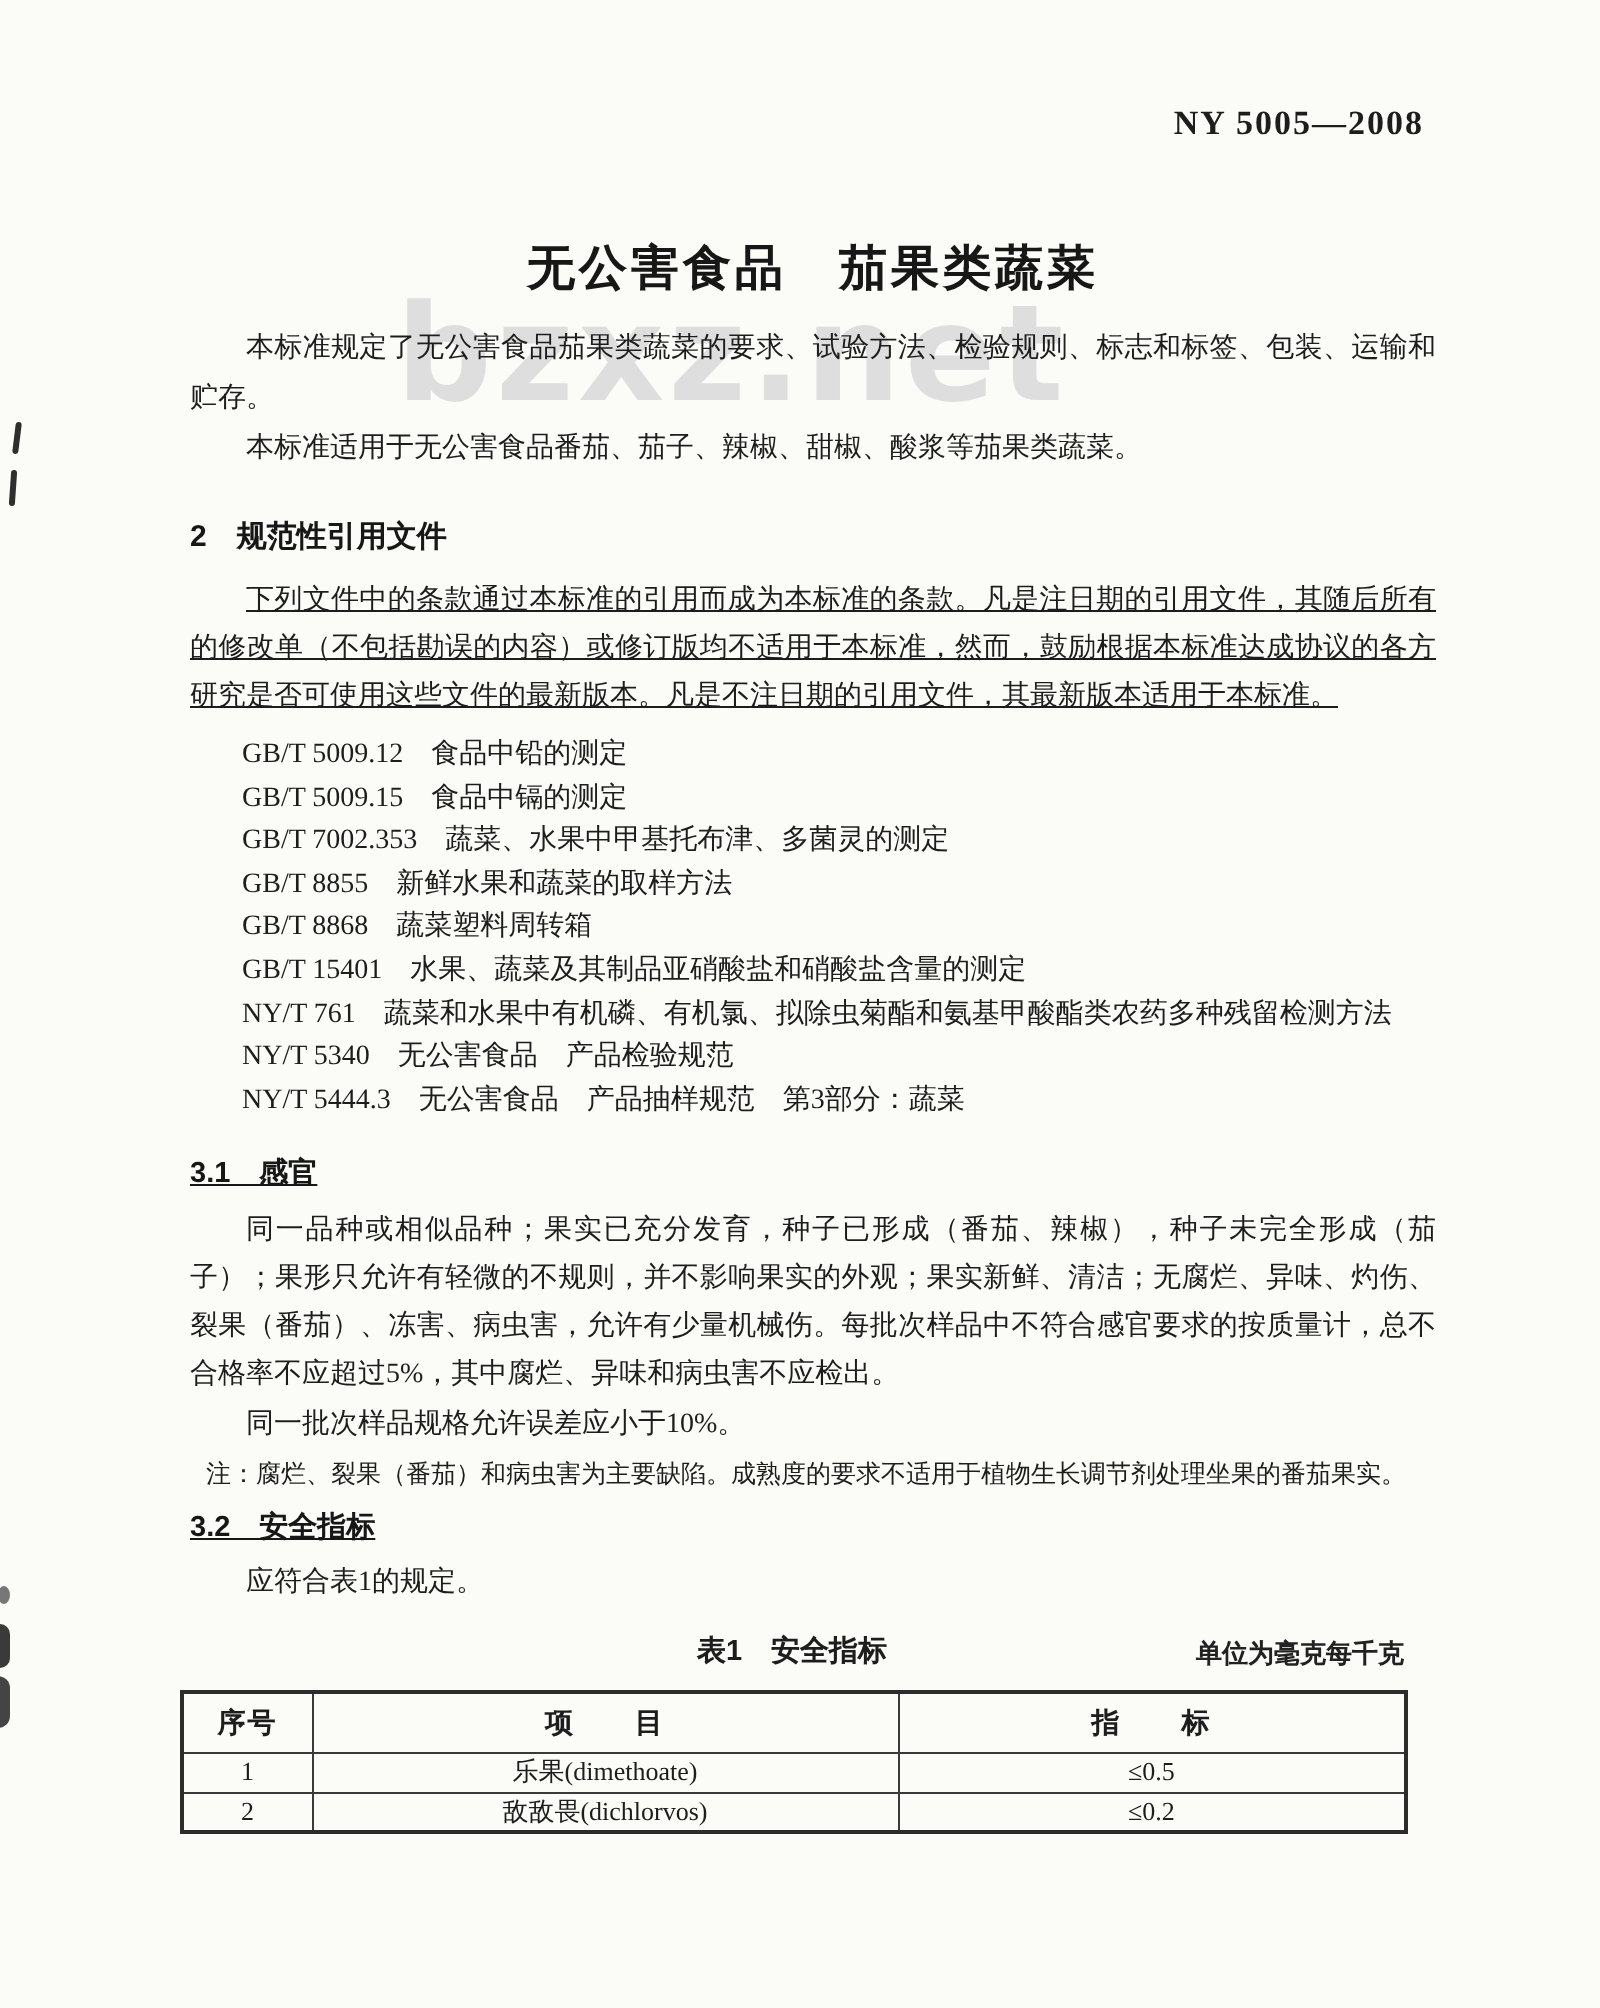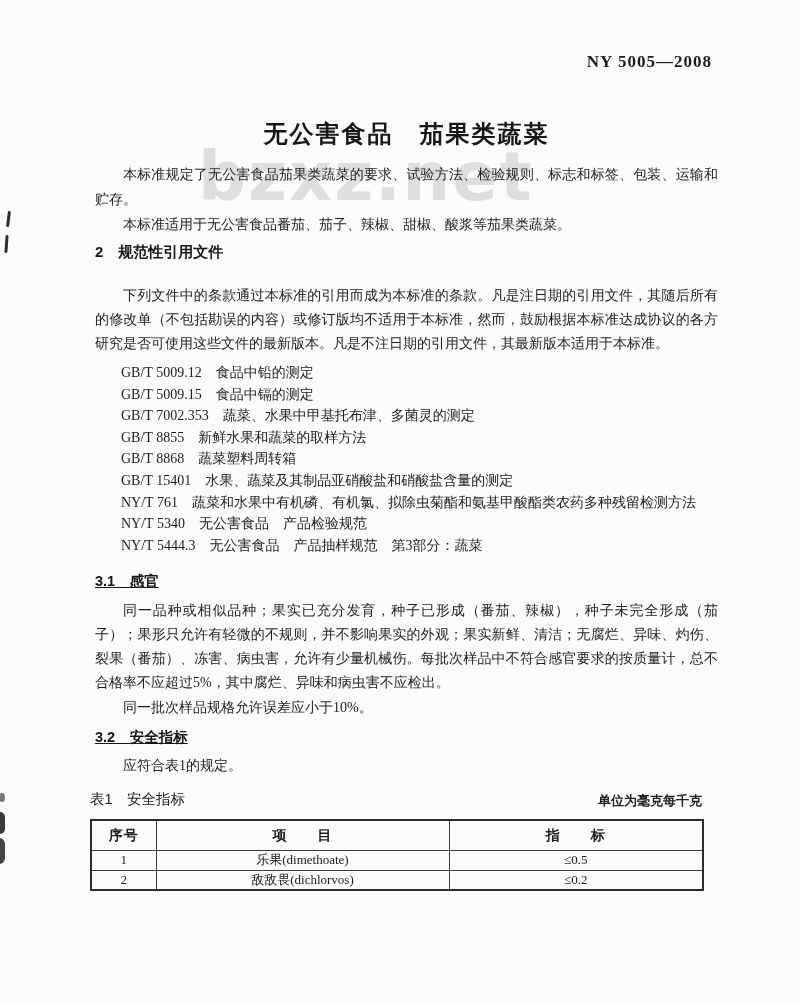--- a/index.html
+++ b/index.html
@@ -58,42 +58,42 @@
     color: #171717;
   }
   .sec-h1 {
     margin: 0;
     font-family: "Liberation Sans", "DejaVu Sans", sans-serif;
     font-weight: bold;
     font-size: 15px;
     color: #171717;
   }
   [data-name="section-1-heading"] { margin-top: 36px; }
-  [data-name="section-2-heading"] { margin-top: 6px; }
+  [data-name="section-2-heading"] { margin-top: 22px; }
   [data-name="section-3-heading"] { margin-top: 18px; }
   .sec-h2 {
     margin: 0;
     font-family: "Liberation Sans", "DejaVu Sans", sans-serif;
     font-weight: bold;
     font-size: 14.5px;
     color: #171717;
     text-decoration: underline;
   }
   [data-name="section-3-1-heading"] { margin-top: 16px; }
   [data-name="section-3-2-heading"] { margin-top: 8px; }
   .body-p {
     margin: 0;
     font-size: 14px;
     line-height: 25px;
     text-indent: 2em;
     text-align: justify;
   }
   [data-name="scope-paragraph"] { margin-top: 12px; }
   [data-name="applicability-paragraph"] { margin-top: 0; }
-  [data-name="references-intro"] { margin-top: 22px; line-height: 24px; }
+  [data-name="references-intro"] { margin-top: 11px; line-height: 24px; text-decoration: underline; }
   .ref-list { margin-top: 6px; padding-left: 26px; }
   .ref-item {
     font-size: 14px;
     line-height: 21.6px;
     white-space: nowrap;
   }
   [data-name="sensory-paragraph"] { margin-top: 8px; line-height: 24px; }
   [data-name="tolerance-paragraph"] { margin-top: 1px; line-height: 24px; }
   .note-p {
     margin: 3px 0 0 8px;
@@ -104,22 +104,23 @@
   [data-name="table-reference-paragraph"] { margin-top: 6px; }
   .caption-row {
     position: relative;
     width: 612px;
     margin: 12px 0 0 -5px;
     height: 22px;
   }
   .tbl-caption {
     display: block;
     width: 100%;
-    font-family: "Liberation Sans", "DejaVu Sans", sans-serif;
-    font-weight: normal;
+    text-align: center;
+    font-family: "Liberation Sans", "DejaVu Sans", sans-serif;
+    font-weight: bold;
     font-size: 14.5px;
   }
   .tbl-unit {
     position: absolute;
     right: 0;
     top: 2px;
     font-family: "Liberation Sans", "DejaVu Sans", sans-serif;
     font-size: 13px;
     font-weight: bold;
     color: #222;
@@ -187,20 +188,21 @@
         <div class="ref-item" data-name="reference-item">GB/T 15401　水果、蔬菜及其制品亚硝酸盐和硝酸盐含量的测定</div>
         <div class="ref-item" data-name="reference-item">NY/T 761　蔬菜和水果中有机磷、有机氯、拟除虫菊酯和氨基甲酸酯类农药多种残留检测方法</div>
         <div class="ref-item" data-name="reference-item">NY/T 5340　无公害食品　产品检验规范</div>
         <div class="ref-item" data-name="reference-item">NY/T 5444.3　无公害食品　产品抽样规范　第3部分：蔬菜</div>
       </div>
 
 
     <h3 class="sec-h2" data-name="section-3-1-heading">3.1　感官</h3>
     <p class="body-p" data-name="sensory-paragraph">同一品种或相似品种；果实已充分发育，种子已形成（番茄、辣椒），种子未完全形成（茄子）；果形只允许有轻微的不规则，并不影响果实的外观；果实新鲜、清洁；无腐烂、异味、灼伤、裂果（番茄）、冻害、病虫害，允许有少量机械伤。每批次样品中不符合感官要求的按质量计，总不合格率不应超过5%，其中腐烂、异味和病虫害不应检出。</p>
     <p class="body-p" data-name="tolerance-paragraph">同一批次样品规格允许误差应小于10%。</p>
+    <p class="note-p" data-name="sensory-note">注：腐烂、裂果（番茄）和病虫害为主要缺陷。成熟度的要求不适用于植物生长调节剂处理坐果的番茄果实。</p>
 
     <h3 class="sec-h2" data-name="section-3-2-heading">3.2　安全指标</h3>
     <p class="body-p" data-name="table-reference-paragraph">应符合表1的规定。</p>
 
     <div class="caption-row" data-name="table-caption-row">
       <span class="tbl-caption" data-name="table-caption">表1　安全指标</span>
       <span class="tbl-unit" data-name="table-unit-label">单位为毫克每千克</span>
     </div>
 
     <table class="safety" data-name="safety-indicators-table">

